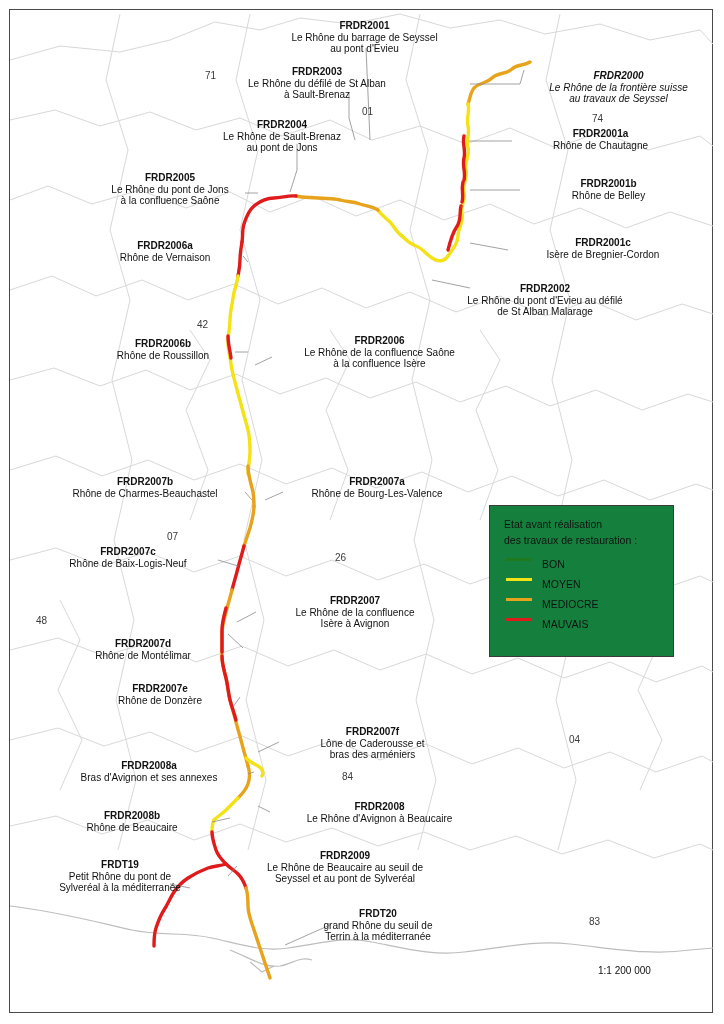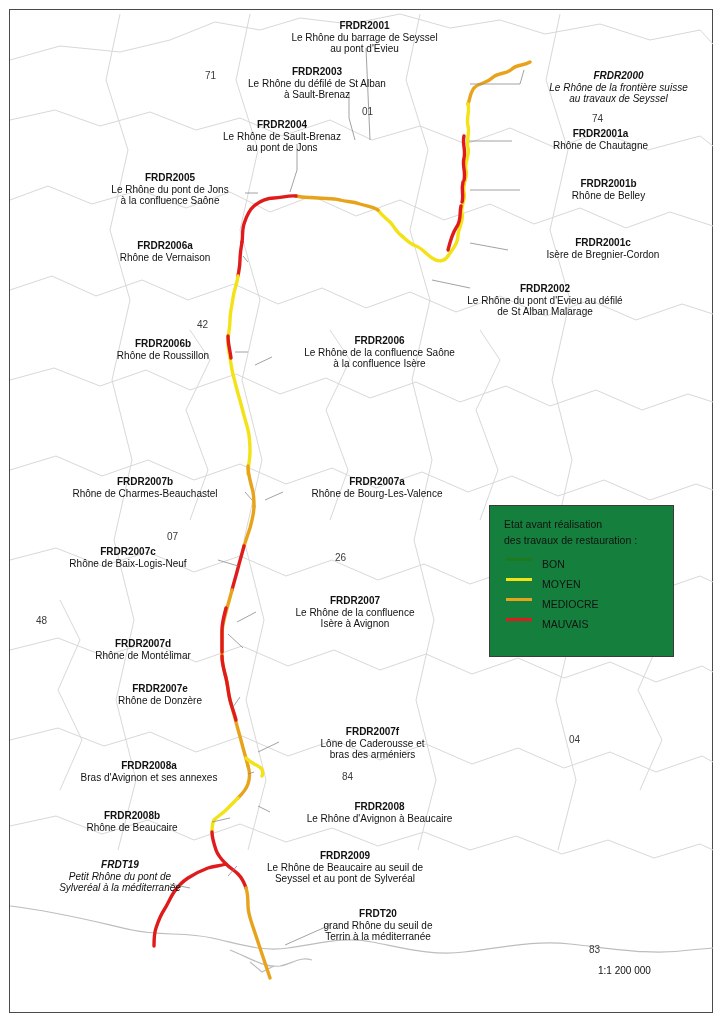--- a/index.html
+++ b/index.html
@@ -237,35 +237,35 @@
       <div class="label center" style="left: 277px; top: 476px; width: 200px;"><div class="code">FRDR2007a</div><div>Rhône de Bourg-Les-Valence</div></div>
       <div class="label center" style="left: 38px; top: 546px; width: 180px;"><div class="code">FRDR2007c</div><div>Rhône de Baix-Logis-Neuf</div></div>
       <div class="label center" style="left: 255px; top: 595px; width: 200px;"><div class="code">FRDR2007</div><div>Le Rhône de la confluence</div><div>Isère à Avignon</div></div>
       <div class="label center" style="left: 58px; top: 618px; width: 170px; margin-top: 20px;"><div class="code">FRDR2007d</div><div>Rhône de Montélimar</div></div>
       <div class="label center" style="left: 80px; top: 683px; width: 160px;"><div class="code">FRDR2007e</div><div>Rhône de Donzère</div></div>
       <div class="label center" style="left: 280px; top: 726px; width: 185px;"><div class="code">FRDR2007f</div><div>Lône de Caderousse et</div><div>bras des arméniers</div></div>
       <div class="label center" style="left: 44px; top: 760px; width: 210px;"><div class="code">FRDR2008a</div><div>Bras d'Avignon et ses annexes</div></div>
       <div class="label center" style="left: 272px; top: 801px; width: 215px;"><div class="code">FRDR2008</div><div>Le Rhône d'Avignon à Beaucaire</div></div>
       <div class="label center" style="left: 52px; top: 810px; width: 160px;"><div class="code">FRDR2008b</div><div>Rhône de Beaucaire</div></div>
       <div class="label center" style="left: 230px; top: 850px; width: 230px;"><div class="code">FRDR2009</div><div>Le Rhône de Beaucaire au seuil de</div><div>Seyssel et au pont de Sylveréal</div></div>
-      <div class="label center" style="left: 20px; top: 859px; width: 200px; font-style: italic;"><div class="code">FRDT19</div><div>Petit Rhône du pont de</div><div>Sylveréal à la méditerranée</div></div>
+      <div class="label center" style="left: 20px; top: 859px; width: 200px;"><div class="code">FRDT19</div><div>Petit Rhône du pont de</div><div>Sylveréal à la méditerranée</div></div>
       <div class="label center" style="left: 288px; top: 908px; width: 180px;"><div class="code">FRDT20</div><div>grand Rhône du seuil de</div><div>Terrin à la méditerranée</div></div>
     </div>
 
   <div id="depts">
       <div class="dept" style="left: 205px; top: 30px; margin-top: 40px;">71</div>
       <div class="dept" style="left: 362px; top: 106px;">01</div>
       <div class="dept" style="left: 592px; top: 113px;">74</div>
       <div class="dept" style="left: 197px; top: 319px;">42</div>
       <div class="dept" style="left: 167px; top: 531px;">07</div>
       <div class="dept" style="left: 335px; top: 552px;">26</div>
       <div class="dept" style="left: 36px; top: 615px;">48</div>
       <div class="dept" style="left: 342px; top: 771px;">84</div>
       <div class="dept" style="left: 569px; top: 734px;">04</div>
-      <div class="dept" style="left: 589px; top: 916px; margin-top: 28px;">83</div>
+      <div class="dept" style="left: 589px; top: 916px;">83</div>
     </div>
 
   <div id="legend">
     <div class="legend-title">
       <div>Etat avant réalisation</div>
       <div>des travaux de restauration :</div>
     </div>
     <div class="legend-items" id="legend-items">
         <div class="legend-row">
           <span class="swatch" style="background: rgb(29, 122, 29);"></span>

